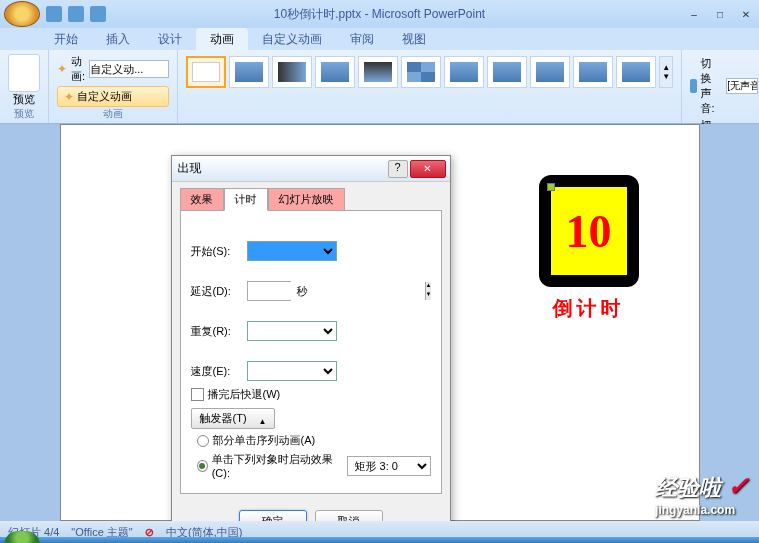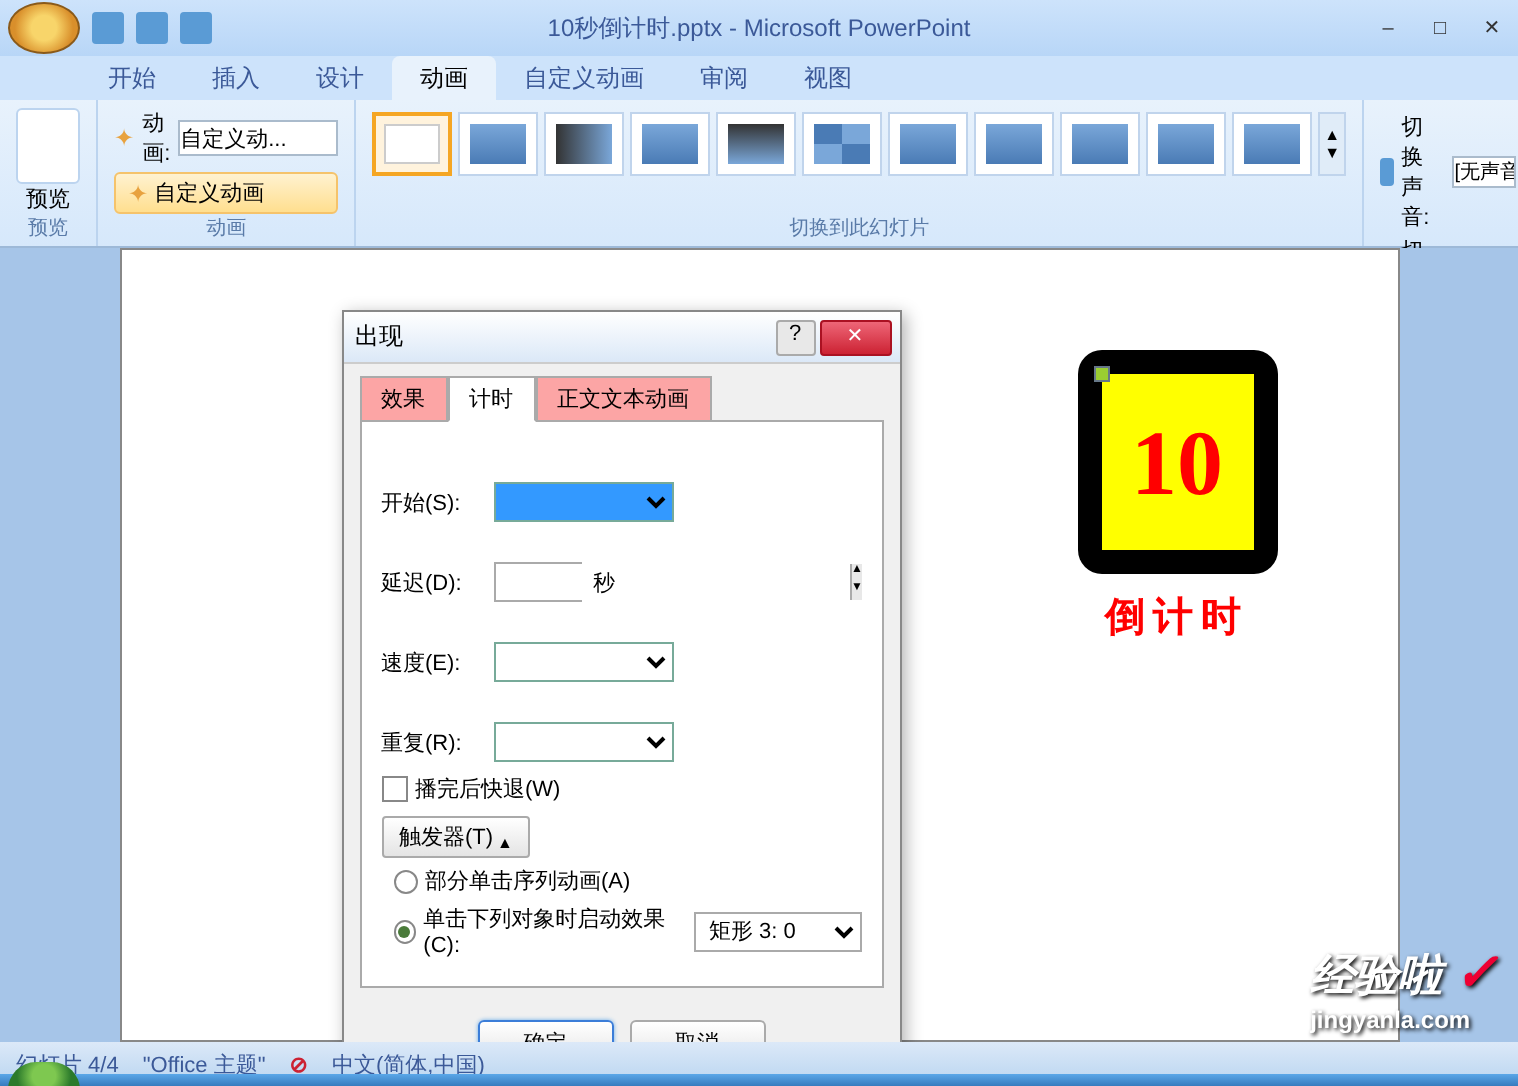--- a/index.html
+++ b/index.html
@@ -59,21 +59,21 @@
 .form-row { display: flex; align-items: center; margin-bottom: 5px; gap: 6px; margin-top: 20px; }
 .form-label { width: 50px; }
 .form-select { flex: 0 0 90px; height: 20px; border: 1px solid #7a9; background: #fff; }
 .form-select.start { background: #3399ff; }
 .spinner { width: 44px; height: 20px; border: 1px solid #aaa; display: flex; }
 .spinner-input { flex: 1; border: none; }
 .spinner-btns { width: 14px; display: flex; flex-direction: column; }
 .spin-up, .spin-down { flex: 1; background: #e8e8e8; border-left: 1px solid #aaa; font-size: 6px; text-align: center; }
 .checkbox-row { display: flex; align-items: center; gap: 4px; margin: 6px 0; }
 .checkbox { width: 13px; height: 13px; border: 1px solid #888; }
-.trigger-btn { padding: 2px 8px; border: 1px solid #aaa; background: linear-gradient(#fff,#e4e4e4); border-radius: 2px; display: inline-flex; align-items: flex-end; gap: 2px; }
+.trigger-btn { padding: 2px 8px; border: 1px solid #aaa; background: linear-gradient(#fff,#e4e4e4); border-radius: 2px; display: inline-flex; align-items: flex-end; gap: 12px; }
 .radio-row { display: flex; align-items: center; gap: 4px; margin: 4px 0 4px 6px; }
 .radio { width: 12px; height: 12px; border: 1px solid #888; border-radius: 50%; background: #fff; display: flex; align-items: center; justify-content: center; }
 .radio.checked::after { content: ""; width: 6px; height: 6px; background: #4a7b3a; border-radius: 50%; }
 .trigger-select { width: 90px; height: 20px; border: 1px solid #aaa; background: #fff; font-size: 11px; padding: 0 2px; margin-left: 4px; }
 .dlg-buttons { display: flex; justify-content: center; gap: 8px; padding: 8px 12px; }
 .dlg-btn { width: 68px; height: 22px; border: 1px solid #aaa; background: linear-gradient(#fff,#e4e4e4); border-radius: 3px; font-size: 11px; }
 .dlg-btn.ok { border: 1px solid #3b7dd8; box-shadow: 0 0 2px #6aace8; }
 
 .statusbar { position: absolute; bottom: 0; left: 0; right: 0; height: 22px; background: linear-gradient(#dce9f8,#b8d4f0); display: flex; align-items: center; font-size: 11px; color: #3b5998; padding: 0 8px; gap: 12px; }
 .zh-icon { color: #c23; font-weight: bold; }
@@ -162,21 +162,20 @@
           <div class="trans-inner"></div>
         </div>
       <div class="trans-thumb">
           <div class="trans-inner"></div>
         </div>
       <div class="trans-thumb">
           <div class="trans-inner"></div>
         </div>
       <div class="trans-more">▲<br>▼</div>
     </div>
-    <div class="group-label">切换到此幻灯片</div>
   </div>
   <div class="ribbon-group">
     <div class="right-controls">
       <div class="rc-row">
           <div class="sound-icon"></div>
           <span>切换声音:</span>
           <input class="rc-input" value="[无声音" style="">
         </div>
       <div class="rc-row">
           <div class="sound-icon"></div>
@@ -208,44 +207,44 @@
       <div class="dlg-title">
         <span>出现</span>
         <div class="dlg-controls">
           <div class="dlg-help">?</div>
           <div class="dlg-close">✕</div>
         </div>
       </div>
       <div class="dlg-tabs">
         <div class="dlg-tab">效果</div>
         <div class="dlg-tab active">计时</div>
-        <div class="dlg-tab">正文文本动画</div>
+        <div class="dlg-tab">幻灯片放映</div>
       </div>
       <div class="dlg-body">
         <div class="form-row">
           <span class="form-label">开始(S):</span>
           <select class="form-select start"></select>
         </div>
         <div class="form-row">
           <span class="form-label">延迟(D):</span>
           <div class="spinner">
               <input class="spinner-input" style="">
               <div class="spinner-btns">
                 <div class="spin-up">▲</div>
                 <div class="spin-down">▼</div>
               </div>
             </div>
           <span>秒</span>
         </div>
         <div class="form-row">
+          <span class="form-label">重复(R):</span>
+          <select class="form-select"></select>
+        </div>
+        <div class="form-row">
           <span class="form-label">速度(E):</span>
-          <select class="form-select"></select>
-        </div>
-        <div class="form-row">
-          <span class="form-label">重复(R):</span>
           <select class="form-select"></select>
         </div>
         <div class="checkbox-row">
           <div class="checkbox"></div>
           <span>播完后快退(W)</span>
         </div>
         <div class="trigger-btn">
           <span>触发器(T)</span>
           <span style="font-size:8px">▲</span>
         </div>

